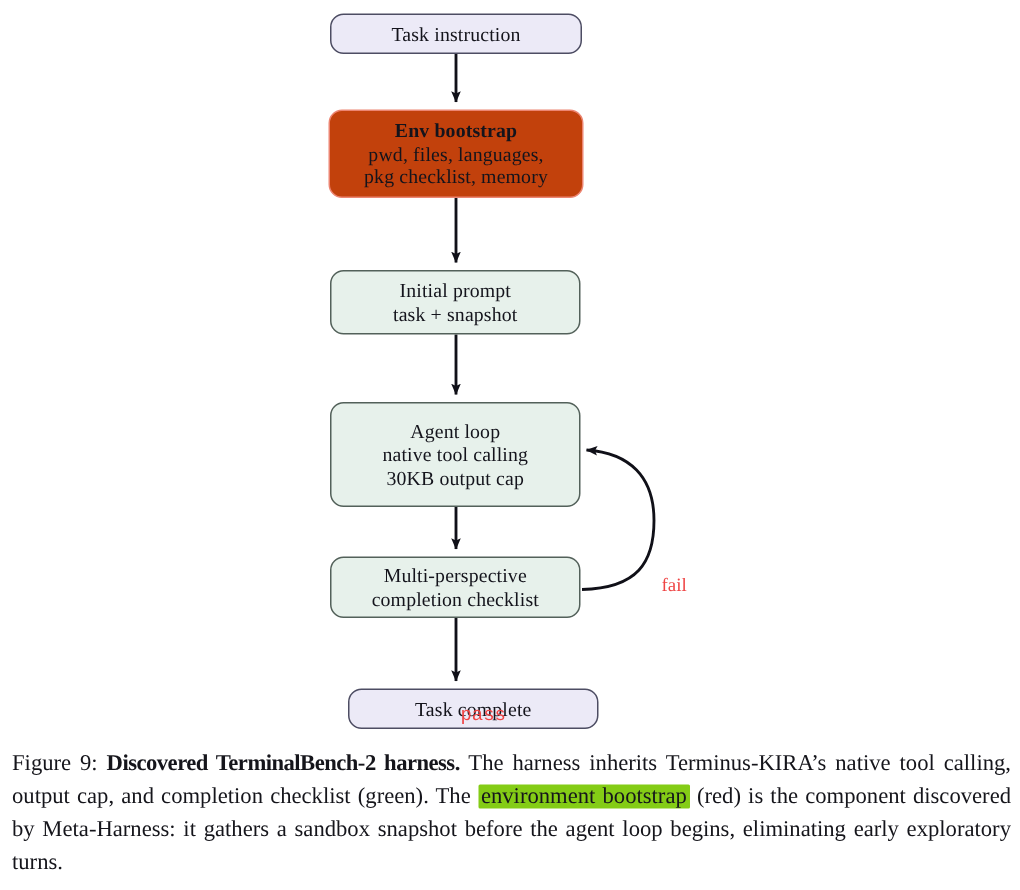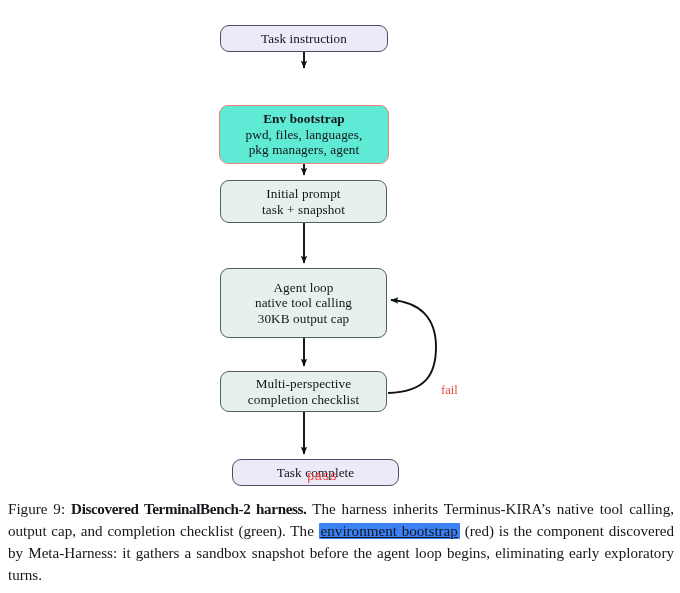--- a/index.html
+++ b/index.html
@@ -54,27 +54,26 @@
 
   .node-lavender {
     background: #eceaf7;
     border: 1.4px solid #4d4d63;
   }
   .node-green {
     background: #e7f1eb;
     border: 1.4px solid #53615a;
   }
   .node-red {
-    background: #5eead4;
+    background: #c2410c;
     border: 1.4px solid #ec8572;
-    margin-top: 32px;
   }
 
   
-  #node-task-instruction { left: 220px; top: 25px;   width: 168px; height: 27px; }
+  #node-task-instruction { left: 220px; top: 9px;   width: 168px; height: 27px; }
   #node-env-bootstrap    { left: 219px; top: 73px;  width: 170px; height: 59px; }
   #node-initial-prompt   { left: 220px; top: 180px; width: 167px; height: 43px; }
   #node-agent-loop       { left: 220px; top: 268px; width: 167px; height: 70px; }
   #node-checklist        { left: 220px; top: 371px; width: 167px; height: 41px; }
   #node-task-complete    { left: 232px; top: 459px; width: 167px; height: 27px; }
 
   .edge-label {
     position: absolute;
     font-size: 12.6px;
     color: #ef4444;
@@ -92,24 +91,23 @@
     width: 666px;
     font-size: 15.1px;
     line-height: 1.465;
     text-align: justify;
     text-justify: inter-word;
     color: #15151b;
     hyphens: manual;
   }
   .caption b { font-weight: bold; }
   .hl-red {
-    background: #3b82f6;
+    background: #84cc16;
     padding: 0 2px;
     border-radius: 1px;
-    text-decoration: underline;
   }
   .tight { letter-spacing: -0.35px; }
 </style>
 </head>
 <body>
 
 <div id="figure-root">
 
   <div class="flow">
 
@@ -133,21 +131,21 @@
       <line x1="304" y1="412" x2="304" y2="454" stroke="#101018" stroke-width="1.9" marker-end="url(#arrowhead)"></line>
     </svg>
 
     <div class="node node-lavender" id="node-task-instruction">
       <span class="line">Task instruction</span>
     </div>
 
     <div class="node node-red" id="node-env-bootstrap">
       <span class="line strong">Env bootstrap</span>
       <span class="line">pwd, files, languages,</span>
-      <span class="line">pkg managers, agent</span>
+      <span class="line">pkg checklist, memory</span>
     </div>
 
     <div class="node node-green" id="node-initial-prompt">
       <span class="line">Initial prompt</span>
       <span class="line">task + snapshot</span>
     </div>
 
     <div class="node node-green" id="node-agent-loop">
       <span class="line">Agent loop</span>
       <span class="line">native tool calling</span>

